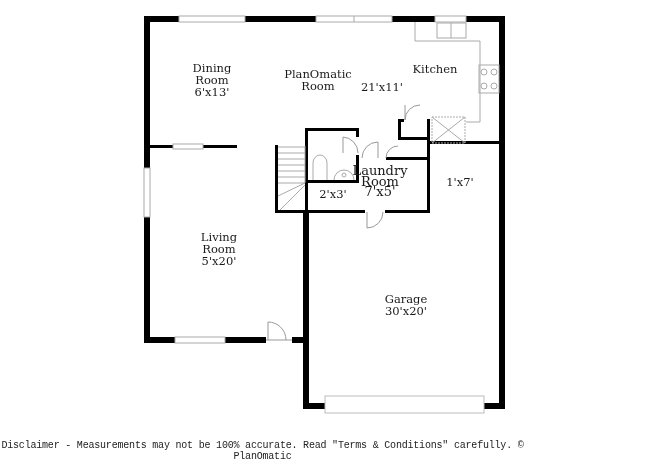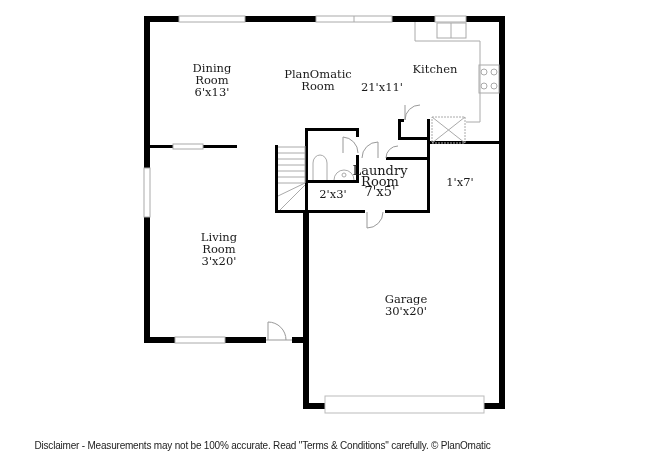--- a/index.html
+++ b/index.html
@@ -14,21 +14,21 @@
       color: #1a1a1a;
       text-align: center;
       white-space: nowrap;
       transform: translateX(-50%);
     }
     .label span { display: block; }
     .disclaimer {
       position: absolute;
       left: 0; width: 525px; top: 440px;
       text-align: center;
-      font-family: Liberation Sans, sans-serif;
+      font-family: Liberation Mono, monospace;
       font-size: 10px;
       color: #222;
       letter-spacing: -0.2px;
     }
   </style>
 </head>
 <body>
 
 <svg id="plan" viewBox="0 0 650 473" xmlns="http://www.w3.org/2000/svg">
   <g fill="#000">
@@ -162,20 +162,20 @@
 </div>
 <div class="label" style="left:333px; top:188px;">
   <span>2'x3'</span>
 </div>
 <div class="label" style="left:460px; top:176px;">
   <span>1'x7'</span>
 </div>
 <div class="label" style="left:219px; top:223px;margin-top:8px;">
   <span>Living</span>
   <span>Room</span>
-  <span>3'x20'</span>
+  <span>5'x20'</span>
 </div>
 <div class="label" style="left:406px; top:293px;">
   <span>Garage</span>
   <span>30'x20'</span>
 </div>
 
 <div class="disclaimer">Disclaimer - Measurements may not be 100% accurate. Read "Terms &amp; Conditions" carefully. © PlanOmatic</div>
 
 </body></html>

